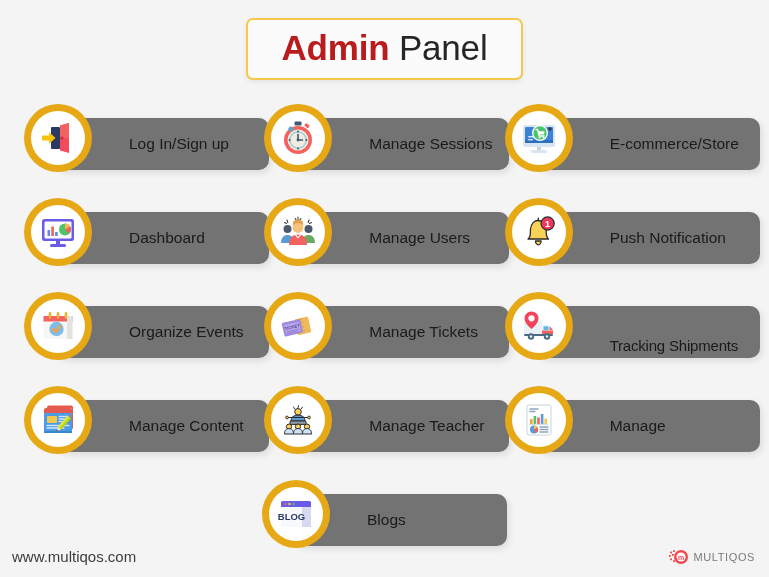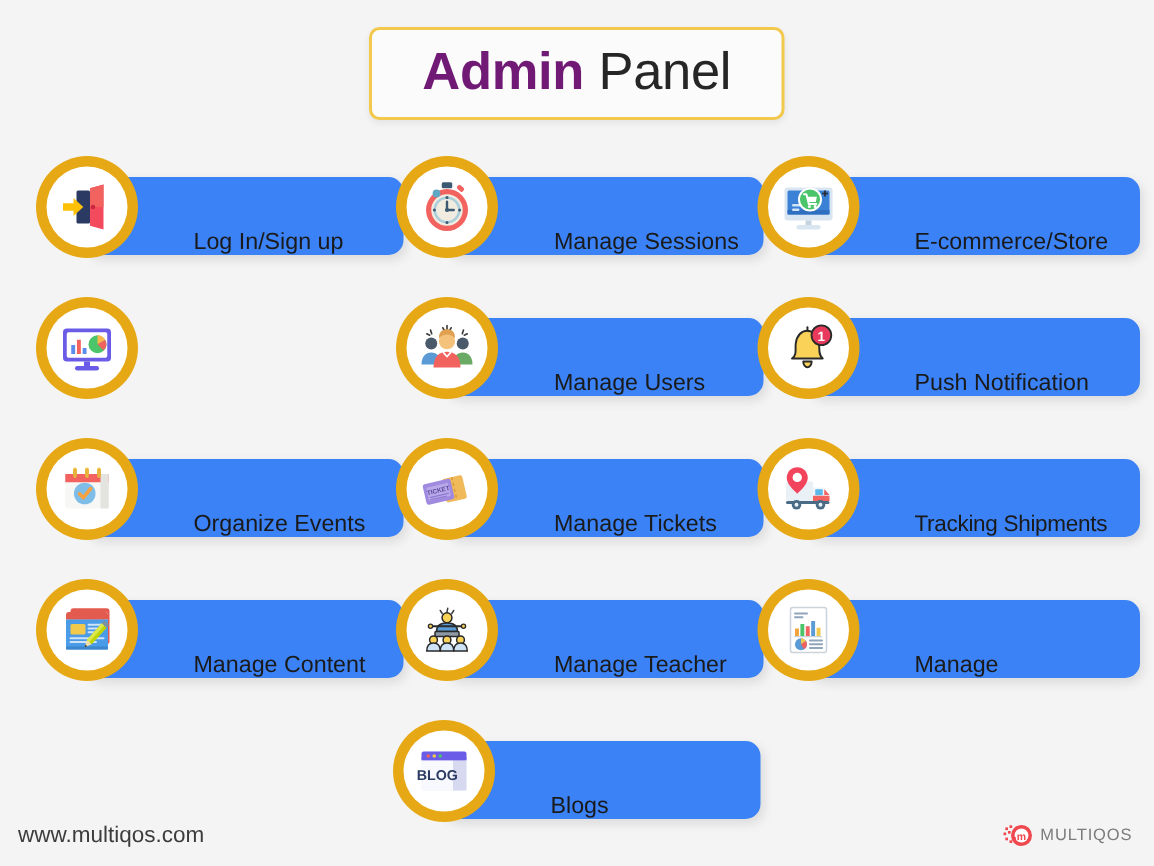--- a/index.html
+++ b/index.html
@@ -34,21 +34,21 @@
     padding: 10px 34px 13px 34px;
     box-shadow: 0 2px 5px rgba(0,0,0,0.07);
   }
   .title-text {
     font-size: 35px;
     font-weight: bold;
     letter-spacing: -0.2px;
     line-height: 1;
     white-space: nowrap;
   }
-  .title-accent { color: #701a75; }
+  .title-accent { color: #b91c1c; }
   .title-rest   { color: #262626; font-weight: normal; text-align: center; }
 
   
   .grid {
     position: absolute;
     top: 104px;
     left: 0;
     width: 769px;
   }
   .row {
@@ -67,25 +67,25 @@
   .cell + .cell { margin-left: 0; }
   .row > .cell:nth-child(2) { margin-left: 0px; }
 
   
   .card {
     position: absolute;
     left: 33px;
     top: 14px;
     width: 212px;
     height: 52px;
-    background: #3b82f6;
+    background: #737373;
     border-radius: 10px;
     box-shadow: 2px 3px 7px rgba(0,0,0,0.10);
     display: flex;
-    align-items: flex-end;
+    align-items: center;
     padding-left: 72px;
     padding-right: 8px;
   }
   .card.wide { width: 222px; }
 
   .card-label {
     font-size: 15.5px;
     color: #1a1a1a;
     line-height: 1.1;
     white-space: nowrap;
@@ -223,20 +223,23 @@
           </svg>
         </div>
       </div>
     </div>
 
   </div>
 
   <div class="row">
 
     <div class="cell">
+      <div class="card">
+        <span class="card-label">Dashboard</span>
+      </div>
       <div class="ring">
         <div class="ring-inner">
           <svg width="40" height="40" viewBox="0 0 40 40">
             <rect x="4" y="7" width="32" height="22" rx="2.5" fill="#6b5ce7"></rect>
             <rect x="6.5" y="9.5" width="27" height="17" rx="1.2" fill="#ffffff"></rect>
             <rect x="18" y="29" width="4" height="4" fill="#6b5ce7"></rect>
             <rect x="12" y="32" width="16" height="3" rx="1.5" fill="#6b5ce7"></rect>
             <rect x="9.5" y="18" width="2.6" height="6" fill="#5b8def"></rect>
             <rect x="13.3" y="14.5" width="2.6" height="9.5" fill="#f2635f"></rect>
             <rect x="17.1" y="20" width="2.6" height="4" fill="#5b8def"></rect>

